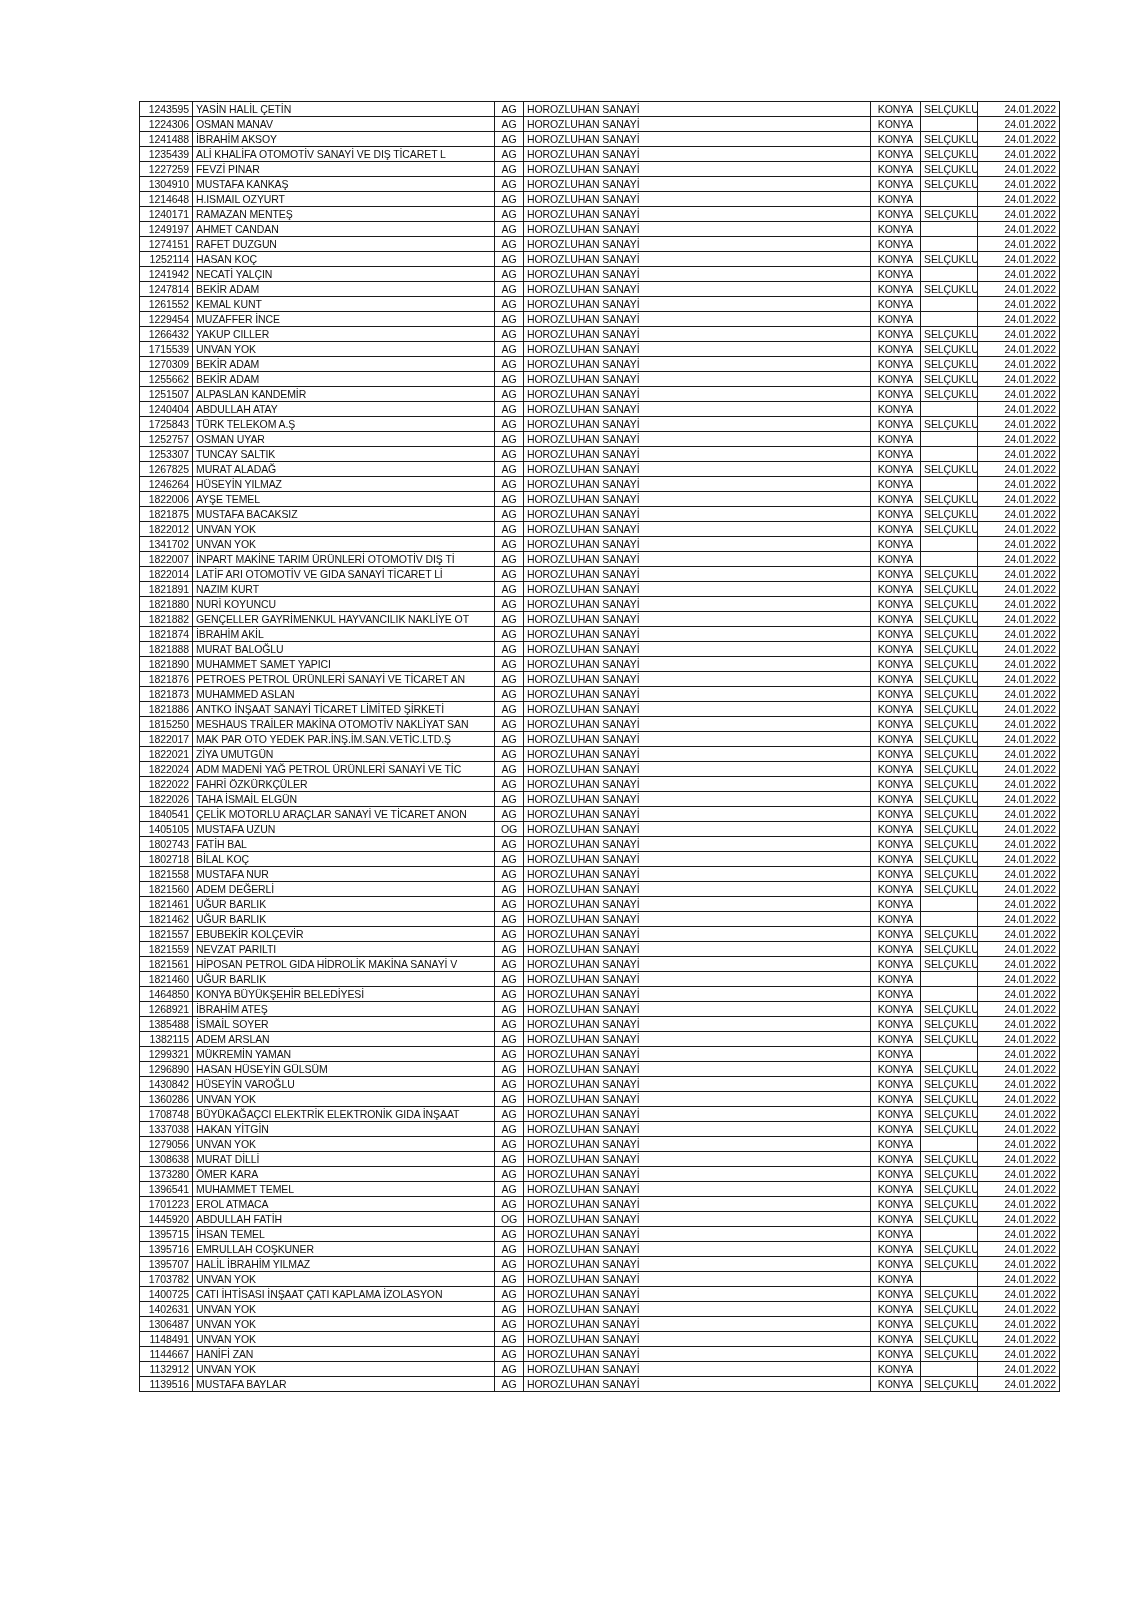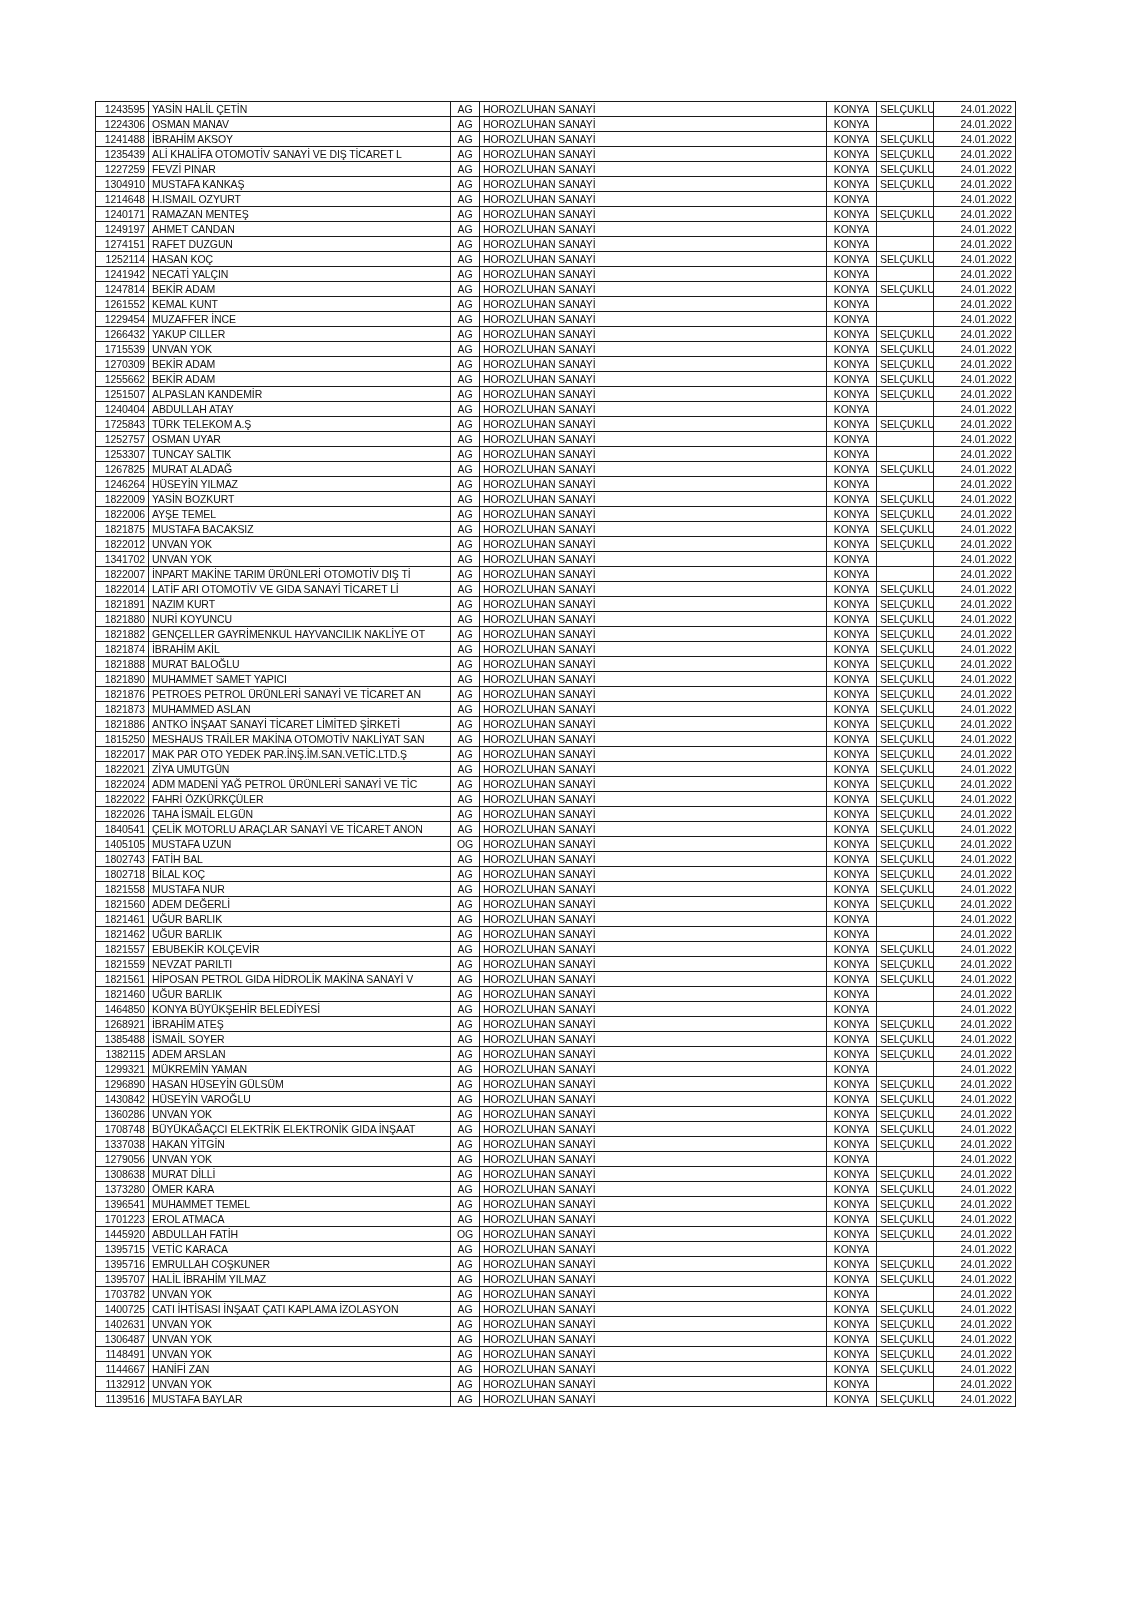--- a/index.html
+++ b/index.html
@@ -14,20 +14,21 @@
   .table-wrap {
     position: absolute;
     left: 95px;
     top: 101px;
   }
   table.records {
     border-collapse: collapse;
     table-layout: fixed;
     width: 920px;
     border: 1px solid #000000;
+    margin-left: 44px;
   }
   table.records td {
     border: 1px solid #1a1a1a;
     height: 14.8px;
     padding: 0 3px;
     font-size: 10.5px;
     line-height: 14px;
     white-space: nowrap;
     overflow: hidden;
     box-sizing: border-box;
@@ -285,29 +286,20 @@
           <tr>
             <td class="col-id">1246264</td>
             <td class="col-name">HÜSEYİN YILMAZ</td>
             <td class="col-voltage">AG</td>
             <td class="col-facility">HOROZLUHAN SANAYİ</td>
             <td class="col-city">KONYA</td>
             <td class="col-district"></td>
             <td class="col-date">24.01.2022</td>
           </tr>
           <tr>
-            <td class="col-id">1822009</td>
-            <td class="col-name">YASİN BOZKURT</td>
-            <td class="col-voltage">AG</td>
-            <td class="col-facility">HOROZLUHAN SANAYİ</td>
-            <td class="col-city">KONYA</td>
-            <td class="col-district">SELÇUKLU</td>
-            <td class="col-date">24.01.2022</td>
-          </tr>
-          <tr>
             <td class="col-id">1822006</td>
             <td class="col-name">AYŞE TEMEL</td>
             <td class="col-voltage">AG</td>
             <td class="col-facility">HOROZLUHAN SANAYİ</td>
             <td class="col-city">KONYA</td>
             <td class="col-district">SELÇUKLU</td>
             <td class="col-date">24.01.2022</td>
           </tr>
           <tr>
             <td class="col-id">1821875</td>
@@ -736,21 +728,21 @@
             <td class="col-id">1445920</td>
             <td class="col-name">ABDULLAH FATİH</td>
             <td class="col-voltage">OG</td>
             <td class="col-facility">HOROZLUHAN SANAYİ</td>
             <td class="col-city">KONYA</td>
             <td class="col-district">SELÇUKLU</td>
             <td class="col-date">24.01.2022</td>
           </tr>
           <tr>
             <td class="col-id">1395715</td>
-            <td class="col-name">VETİC KARACA</td>
+            <td class="col-name">İHSAN TEMEL</td>
             <td class="col-voltage">AG</td>
             <td class="col-facility">HOROZLUHAN SANAYİ</td>
             <td class="col-city">KONYA</td>
             <td class="col-district"></td>
             <td class="col-date">24.01.2022</td>
           </tr>
           <tr>
             <td class="col-id">1395716</td>
             <td class="col-name">EMRULLAH COŞKUNER</td>
             <td class="col-voltage">AG</td>

